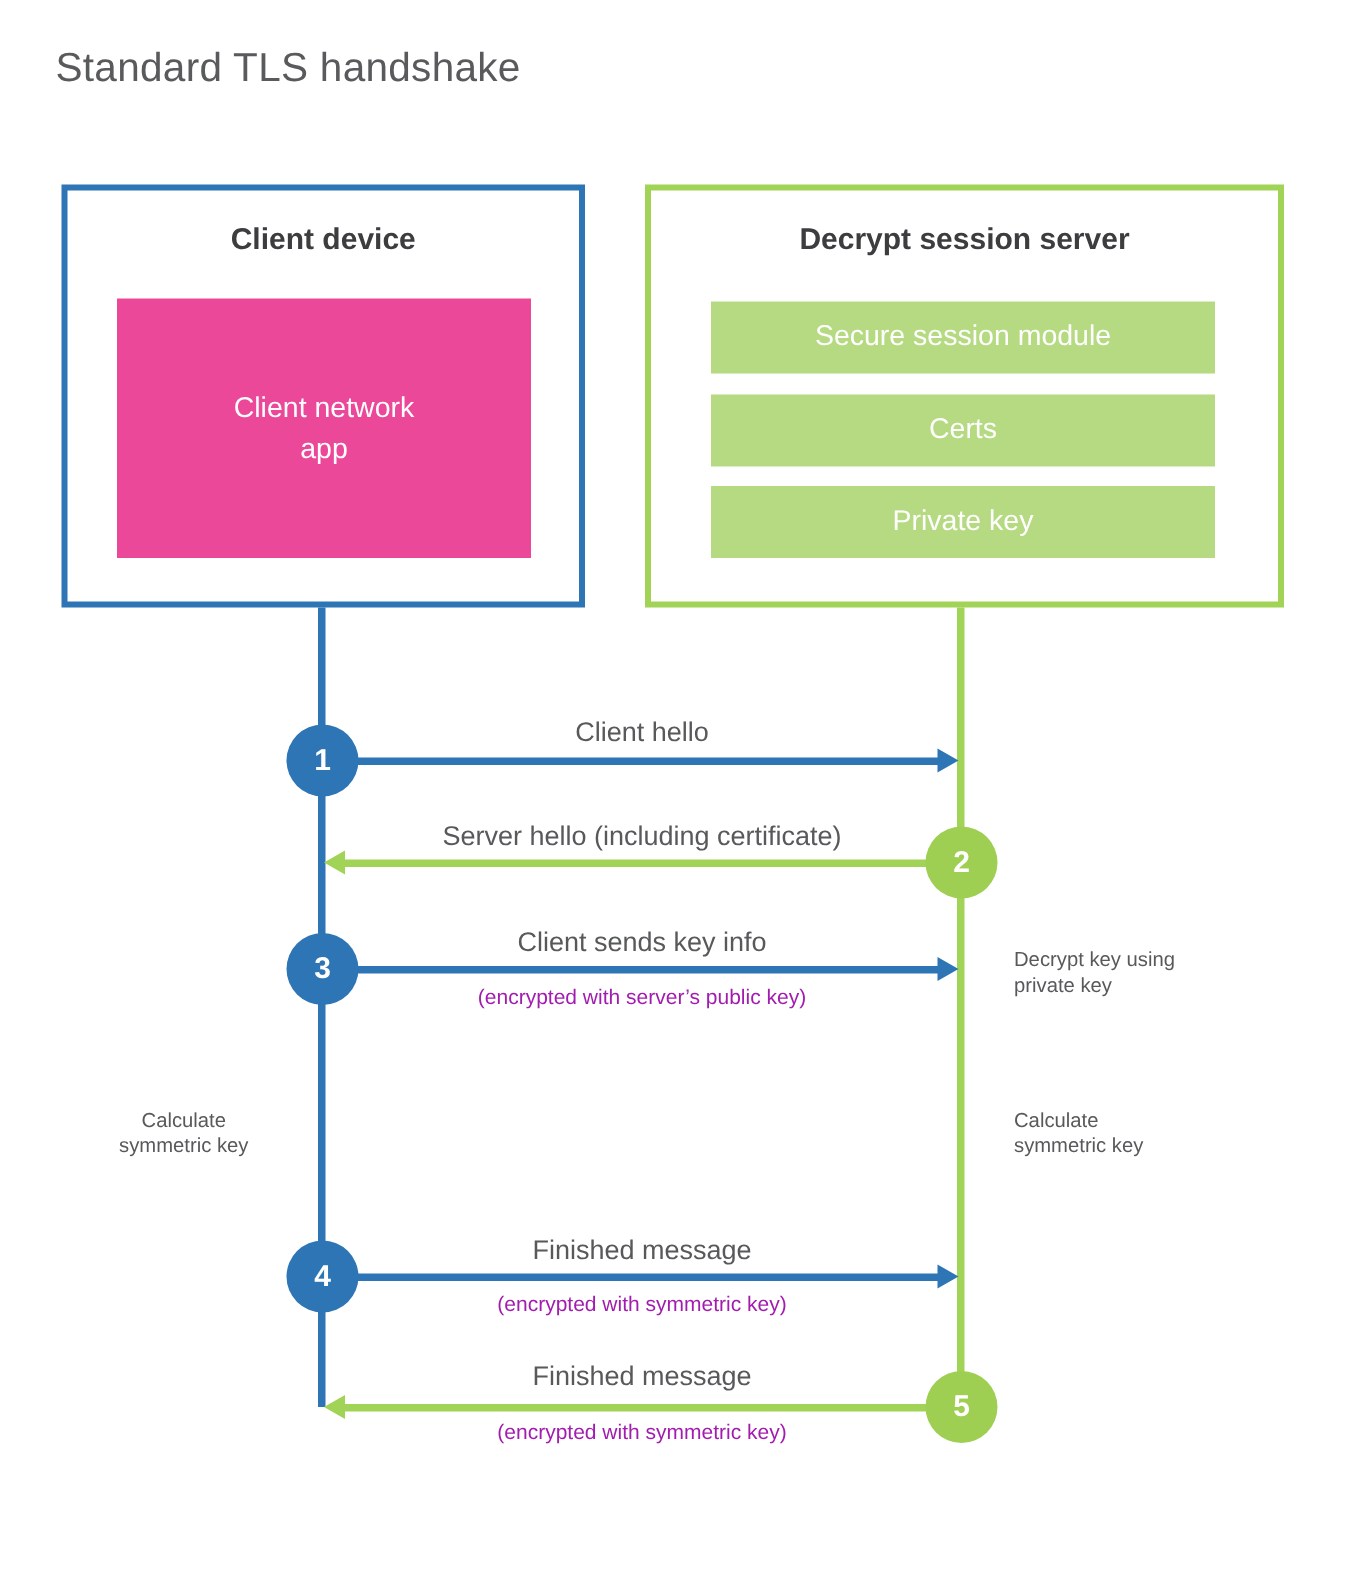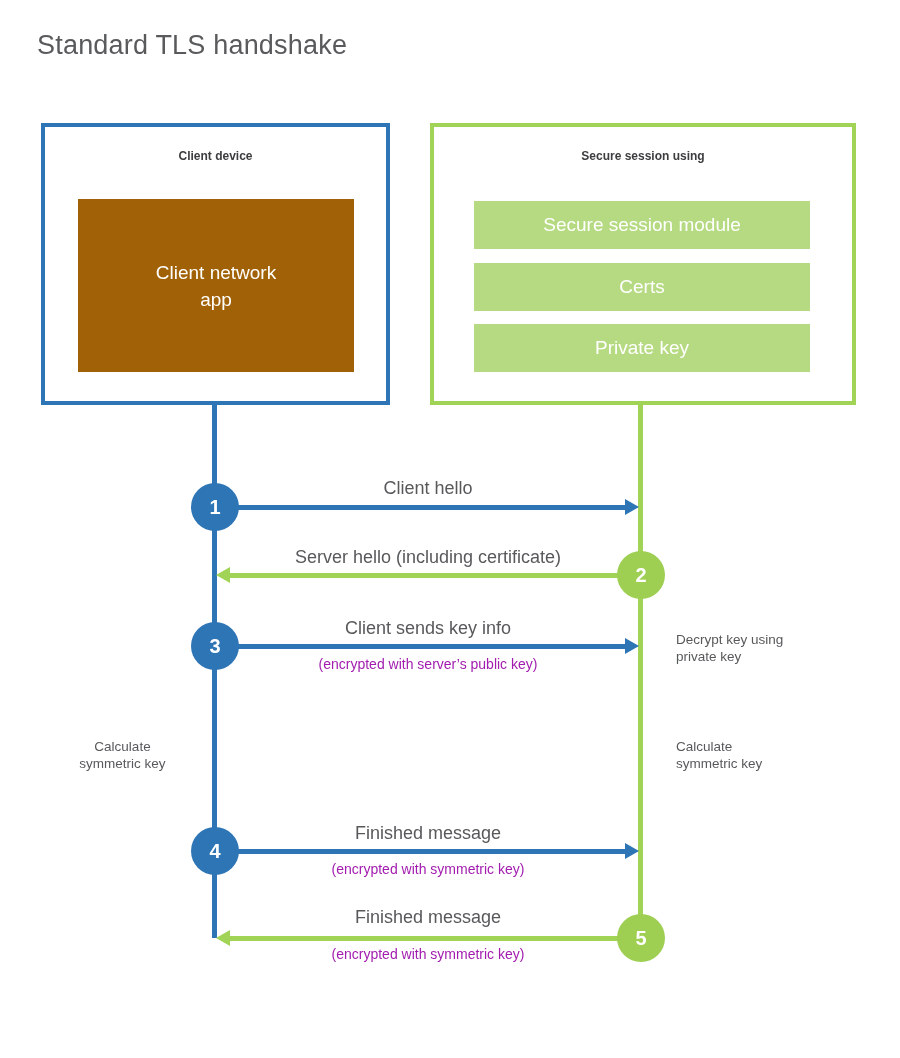--- a/index.html
+++ b/index.html
@@ -11,25 +11,25 @@
     position:absolute;left:37px;top:30px;font-size:27px;font-weight:300;
     color:#595a5c;letter-spacing:.2px;text-align:center;
   }
   
   .entity{
     position:absolute;top:123px;height:282px;box-sizing:border-box;background:#fff;
   }
   .entity.client{left:41px;width:349px;border:4px solid #2e75b6;}
   .entity.server{left:430px;width:426px;border:4px solid #a1d356;}
   .entity-title{
-    text-align:center;margin-top:22px;font-size:12px;font-weight:700;color:#3d3d3f;
+    text-align:center;margin-top:22px;font-size:20px;font-weight:700;color:#3d3d3f;
   }
   .client-app{
     position:absolute;left:78px;top:199px;width:276px;height:173px;
-    background:#a16207;color:#ffffff;font-size:19px;line-height:27px;
+    background:#ec4899;color:#ffffff;font-size:19px;line-height:27px;
     display:flex;flex-direction:column;align-items:center;justify-content:center;
     text-align:right;
   }
   .server-bar{
     position:absolute;left:474px;width:336px;height:48px;background:#b6da82;
     color:#ffffff;font-size:19px;display:flex;align-items:center;justify-content:center;
   }
   .bar-0{top:201px;}
   .bar-1{top:263px;}
   .bar-2{top:324px;}
@@ -100,21 +100,21 @@
 
   <div class="entity client">
     <div class="entity-title">Client device</div>
   </div>
   <div class="client-app">
     <span>Client network</span>
     <span>app</span>
   </div>
 
   <div class="entity server">
-    <div class="entity-title">Secure session using</div>
+    <div class="entity-title">Decrypt session server</div>
   </div>
   <div class="server-bar bar-0">Secure session module</div>
   <div class="server-bar bar-1">Certs</div>
   <div class="server-bar bar-2">Private key</div>
 
   <div class="lifeline client-line"></div>
   <div class="lifeline server-line"></div>
 
   <div class="arrow blue right a1">
     <div class="shaft"></div>

